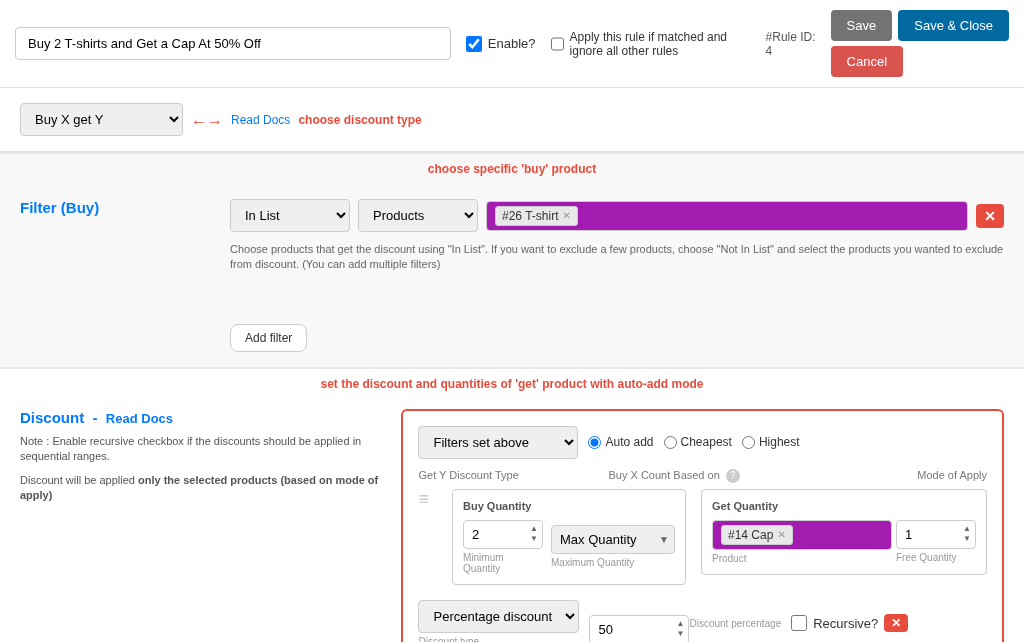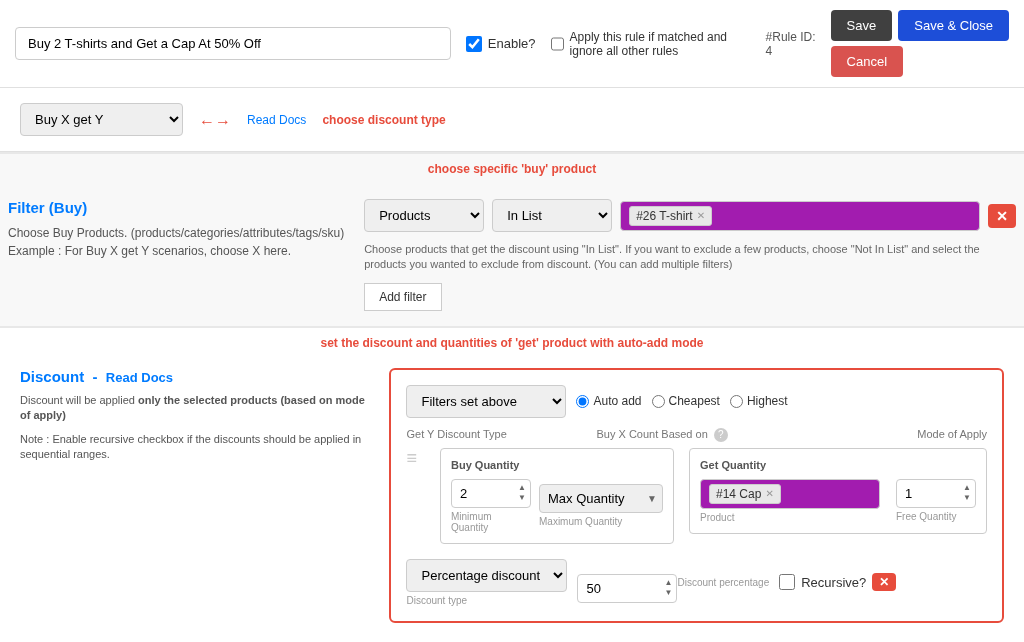--- a/index.html
+++ b/index.html
@@ -4,51 +4,51 @@
   <style>
     * { box-sizing: border-box; margin: 0; padding: 0; }
     body { font-family: Arial, sans-serif; font-size: 13px; background: #f5f5f5; color: #333; }
 
     
     .top-bar { display: flex; align-items: center; gap: 15px; padding: 10px 15px; background: #fff; border-bottom: 1px solid #e0e0e0; }
     .rule-name-input { flex: 1; padding: 8px 12px; border: 1px solid #ccc; border-radius: 4px; font-size: 13px; }
     .enable-section { display: flex; align-items: center; gap: 6px; }
     .apply-rule-section { display: flex; align-items: center; gap: 6px; max-width: 200px; font-size: 12px; }
     .rule-id { font-size: 12px; color: #555; }
-    .btn-save { background: #404040; color: #fff; border: none; padding: 8px 16px; border-radius: 4px; cursor: pointer; font-size: 13px; }
-    .btn-save-close { background: #1d4ed8; color: #fff; border: none; padding: 8px 16px; border-radius: 4px; cursor: pointer; font-size: 13px; }
+    .btn-save { background: #737373; color: #fff; border: none; padding: 8px 16px; border-radius: 4px; cursor: pointer; font-size: 13px; }
+    .btn-save-close { background: #0369a1; color: #fff; border: none; padding: 8px 16px; border-radius: 4px; cursor: pointer; font-size: 13px; }
     .btn-cancel { background: #d9534f; color: #fff; border: none; padding: 8px 16px; border-radius: 4px; cursor: pointer; font-size: 13px; margin-top: 5px; display: block; }
     .btn-group { display: flex; flex-direction: column; align-items: flex-start; }
     .btn-row { display: flex; gap: 6px; }
 
     
     .discount-type-section { padding: 15px 20px; background: #fff; border-bottom: 1px solid #e0e0e0; }
     .section-label { font-size: 12px; color: #555; margin-bottom: 6px; }
-    .discount-type-row { display: flex; align-items: center; gap: 16px; }
+    .discount-type-row { display: flex; align-items: center; gap: 8px; }
     .discount-type-select { padding: 7px 10px; border: 1px solid #ccc; border-radius: 4px; font-size: 13px; min-width: 160px; }
     .arrow-icon { color: #e74c3c; font-size: 16px; }
     .read-docs-link { color: #007bff; text-decoration: none; font-size: 12px; }
     .choose-discount-text { color: #e74c3c; font-size: 12px; font-weight: bold; }
 
     
     .filter-section { background: #f8f8f8; border-top: 2px solid #e8e8e8; padding: 0; }
     .filter-header-annotation { text-align: center; padding: 8px; color: #e74c3c; font-size: 12px; font-weight: bold; }
-    .filter-content { display: flex; gap: 20px; padding: 15px 8px; }
+    .filter-content { display: flex; gap: 10px; padding: 15px 20px; }
     .filter-left { min-width: 200px; }
     .filter-left-title { color: #007bff; font-weight: bold; font-size: 15px; margin-bottom: 8px; }
     .filter-left-desc { font-size: 12px; color: #555; line-height: 1.5; }
     .filter-right { flex: 1; }
     .filter-row { display: flex; align-items: center; gap: 8px; margin-bottom: 10px; }
     .filter-select { padding: 7px 10px; border: 1px solid #ccc; border-radius: 4px; font-size: 13px; min-width: 120px; }
     .tag-input-container { display: flex; align-items: center; flex: 1; border: 1px solid #ccc; border-radius: 4px; padding: 4px 8px; background: #a21caf; }
     .tag { background: #e8e8e8; border: 1px solid #ccc; border-radius: 3px; padding: 2px 6px; font-size: 12px; display: inline-flex; align-items: center; gap: 4px; margin-right: 4px; }
     .tag-close { color: #999; cursor: pointer; font-size: 10px; }
     .red-close-btn { background: #e74c3c; color: #fff; border: none; border-radius: 4px; padding: 4px 8px; cursor: pointer; font-size: 14px; font-weight: bold; }
     .filter-description { font-size: 11px; color: #666; margin-bottom: 10px; line-height: 1.4; }
-    .add-filter-btn { padding: 6px 14px; border: 1px solid #ccc; background: #fff; border-radius: 0; cursor: pointer; font-size: 12px; color: #333; }
+    .add-filter-btn { padding: 6px 14px; border: 1px solid #ccc; background: #fff; border-radius: 8px; cursor: pointer; font-size: 12px; color: #333; margin-top: 41px; }
 
     
     .discount-section { background: #fff; border-top: 2px solid #e8e8e8; padding: 0; }
     .discount-annotation { text-align: center; padding: 8px; color: #e74c3c; font-size: 12px; font-weight: bold; }
     .discount-content { display: flex; gap: 20px; padding: 10px 20px 20px; }
     .discount-left { min-width: 200px; }
     .discount-left-title { color: #007bff; font-weight: bold; font-size: 15px; margin-bottom: 8px; }
     .discount-right { flex: 1; border: 2px solid #e74c3c; border-radius: 6px; padding: 15px; }
     .discount-top-row { display: flex; align-items: center; gap: 10px; margin-bottom: 10px; }
     .discount-type-dropdown { padding: 7px 10px; border: 1px solid #ccc; border-radius: 4px; font-size: 13px; min-width: 180px; }
@@ -58,21 +58,21 @@
 
     .quantities-row { display: flex; align-items: flex-start; gap: 15px; margin-bottom: 15px; }
     .buy-qty-group { border: 1px solid #ccc; border-radius: 4px; padding: 10px; min-width: 160px; }
     .buy-qty-group-title { font-size: 11px; color: #555; margin-bottom: 8px; font-weight: bold; }
     .qty-inputs { display: flex; gap: 8px; align-items: center; }
     .qty-input-wrapper { display: flex; flex-direction: column; }
     .qty-input-label { font-size: 10px; color: #999; margin-top: 3px; }
     .drag-handle { color: #ccc; font-size: 18px; margin-right: 8px; cursor: grab; }
 
     .get-qty-group { border: 1px solid #ccc; border-radius: 4px; padding: 10px; flex: 1; }
-    .get-qty-inner { display: flex; gap: 16px; align-items: flex-start; }
+    .get-qty-inner { display: flex; gap: 4px; align-items: flex-start; }
 
     .bottom-row { display: flex; align-items: center; gap: 10px; margin-top: 5px; }
     .discount-percent-select { padding: 7px 10px; border: 1px solid #ccc; border-radius: 4px; font-size: 13px; min-width: 160px; }
     .recursive-section { display: flex; align-items: center; gap: 6px; font-size: 13px; }
     
     input[type="checkbox"] { width: 16px; height: 16px; cursor: pointer; }
     input[type="radio"] { cursor: pointer; }
 
     .read-docs-discount { color: #007bff; text-decoration: none; font-size: 13px; }
     .discount-note { font-size: 11px; color: #555; margin-top: 8px; line-height: 1.4; }
@@ -126,36 +126,32 @@
     <a href="#" class="read-docs-link">Read Docs</a>
     <span class="choose-discount-text">choose discount type</span>
   </div>
 </div>
 
 <div class="filter-section">
   <div class="filter-header-annotation">choose specific 'buy' product</div>
   <div class="filter-content">
     <div class="filter-left">
       <div class="filter-left-title">Filter (Buy)</div>
-      <div class="filter-left-desc">
-        Choose Buy Products. (products/categories/attributes/tags/sku)<br>
-        Example : For Buy X get Y scenarios, choose X here.
-      </div>
     </div>
     <div class="filter-right">
       <div class="filter-row">
+        <select class="filter-select">
+          <option>In List</option>
+          <option>Not In List</option>
+        </select>
         <select class="filter-select">
           <option>Products</option>
           <option>Categories</option>
           <option>Tags</option>
           <option>SKU</option>
-        </select>
-        <select class="filter-select">
-          <option>In List</option>
-          <option>Not In List</option>
         </select>
         <div class="tag-input-container">
           <span class="tag">
             <span>#26 T-shirt</span>
             <span class="tag-close">✕</span>
           </span>
         </div>
         <button class="red-close-btn">✕</button>
       </div>
       <div class="filter-description">
@@ -168,24 +164,24 @@
 
 <div class="discount-section">
   <div class="discount-annotation">set the discount and quantities of 'get' product with auto-add mode</div>
   <div class="discount-content">
     <div class="discount-left">
       <div class="discount-left-title">
         <span>Discount</span>
         &nbsp;-&nbsp;
         <a href="#" class="read-docs-discount">Read Docs</a>
       </div>
+      <div class="discount-note">Note : Enable recursive checkbox if the discounts should be applied in sequential ranges.</div>
       <div class="discount-note">
         Discount will be applied <strong>only the selected products (based on mode of apply)</strong>
       </div>
-      <div class="discount-note">Note : Enable recursive checkbox if the discounts should be applied in sequential ranges.</div>
     </div>
     <div class="discount-right">
 
       <div class="discount-top-row">
         <select class="filters-dropdown">
           <option>Filters set above</option>
           <option>Custom</option>
         </select>
         <div class="mode-of-apply">
           <label class="radio-label">

